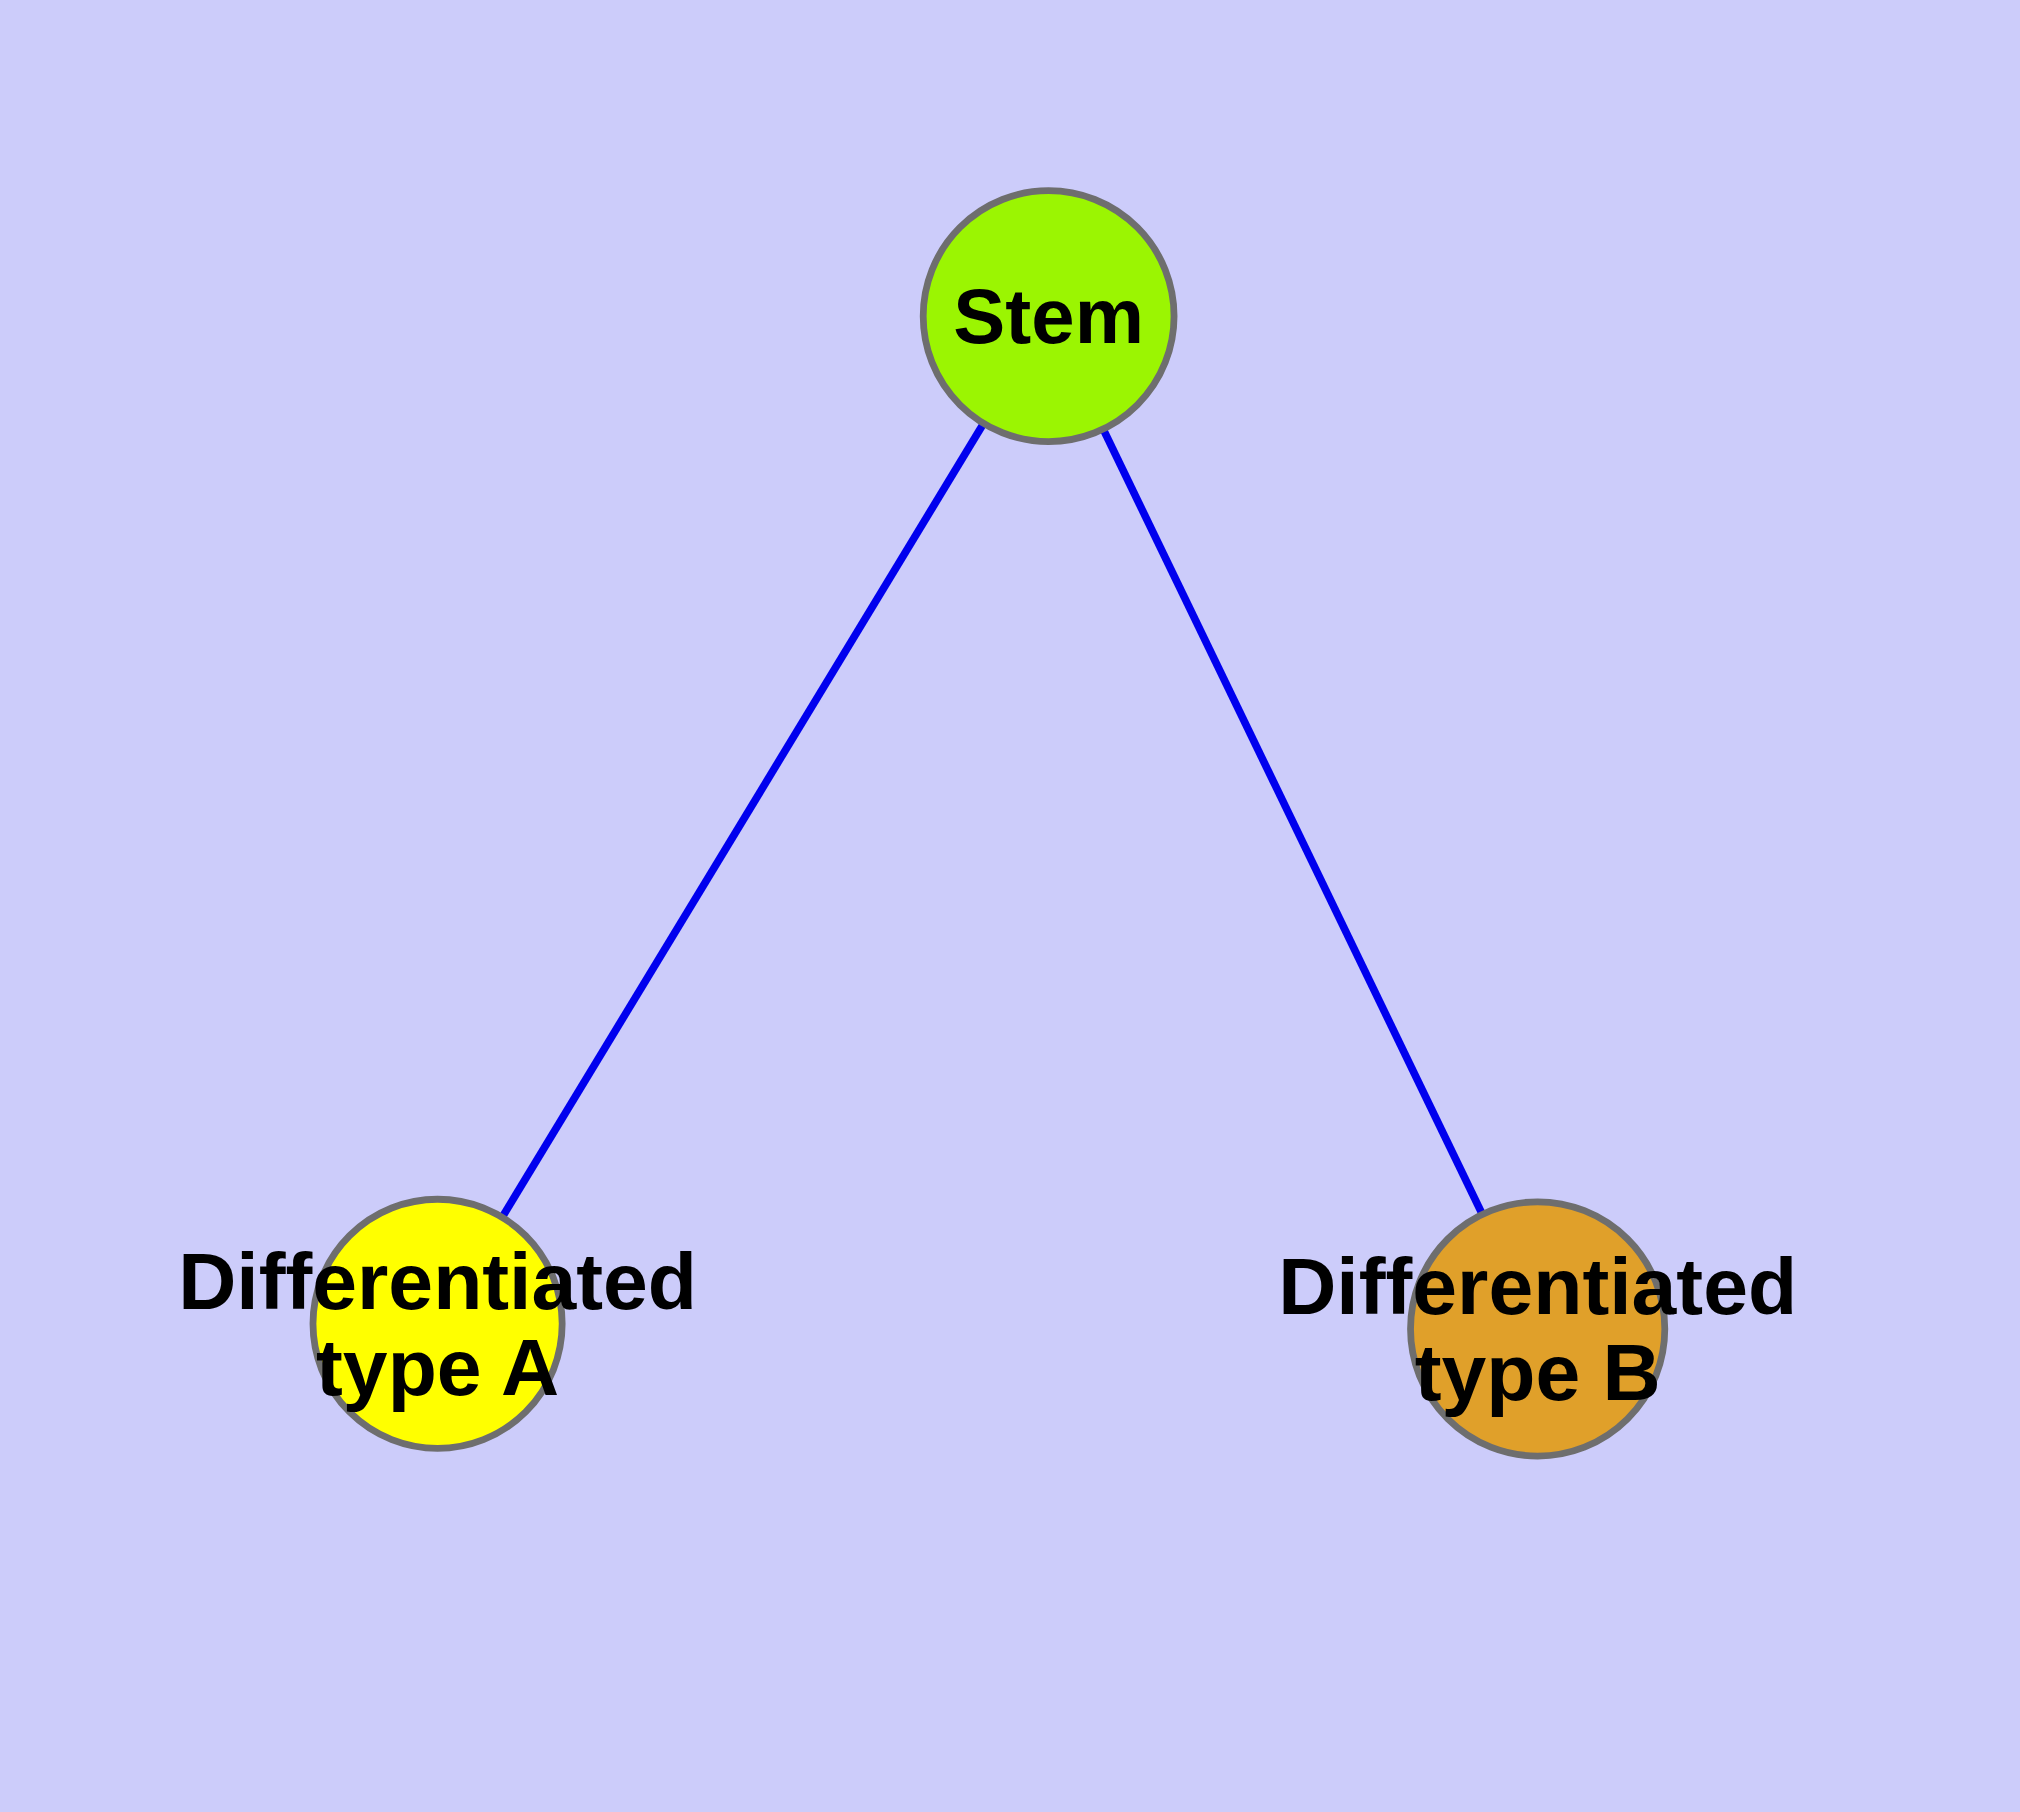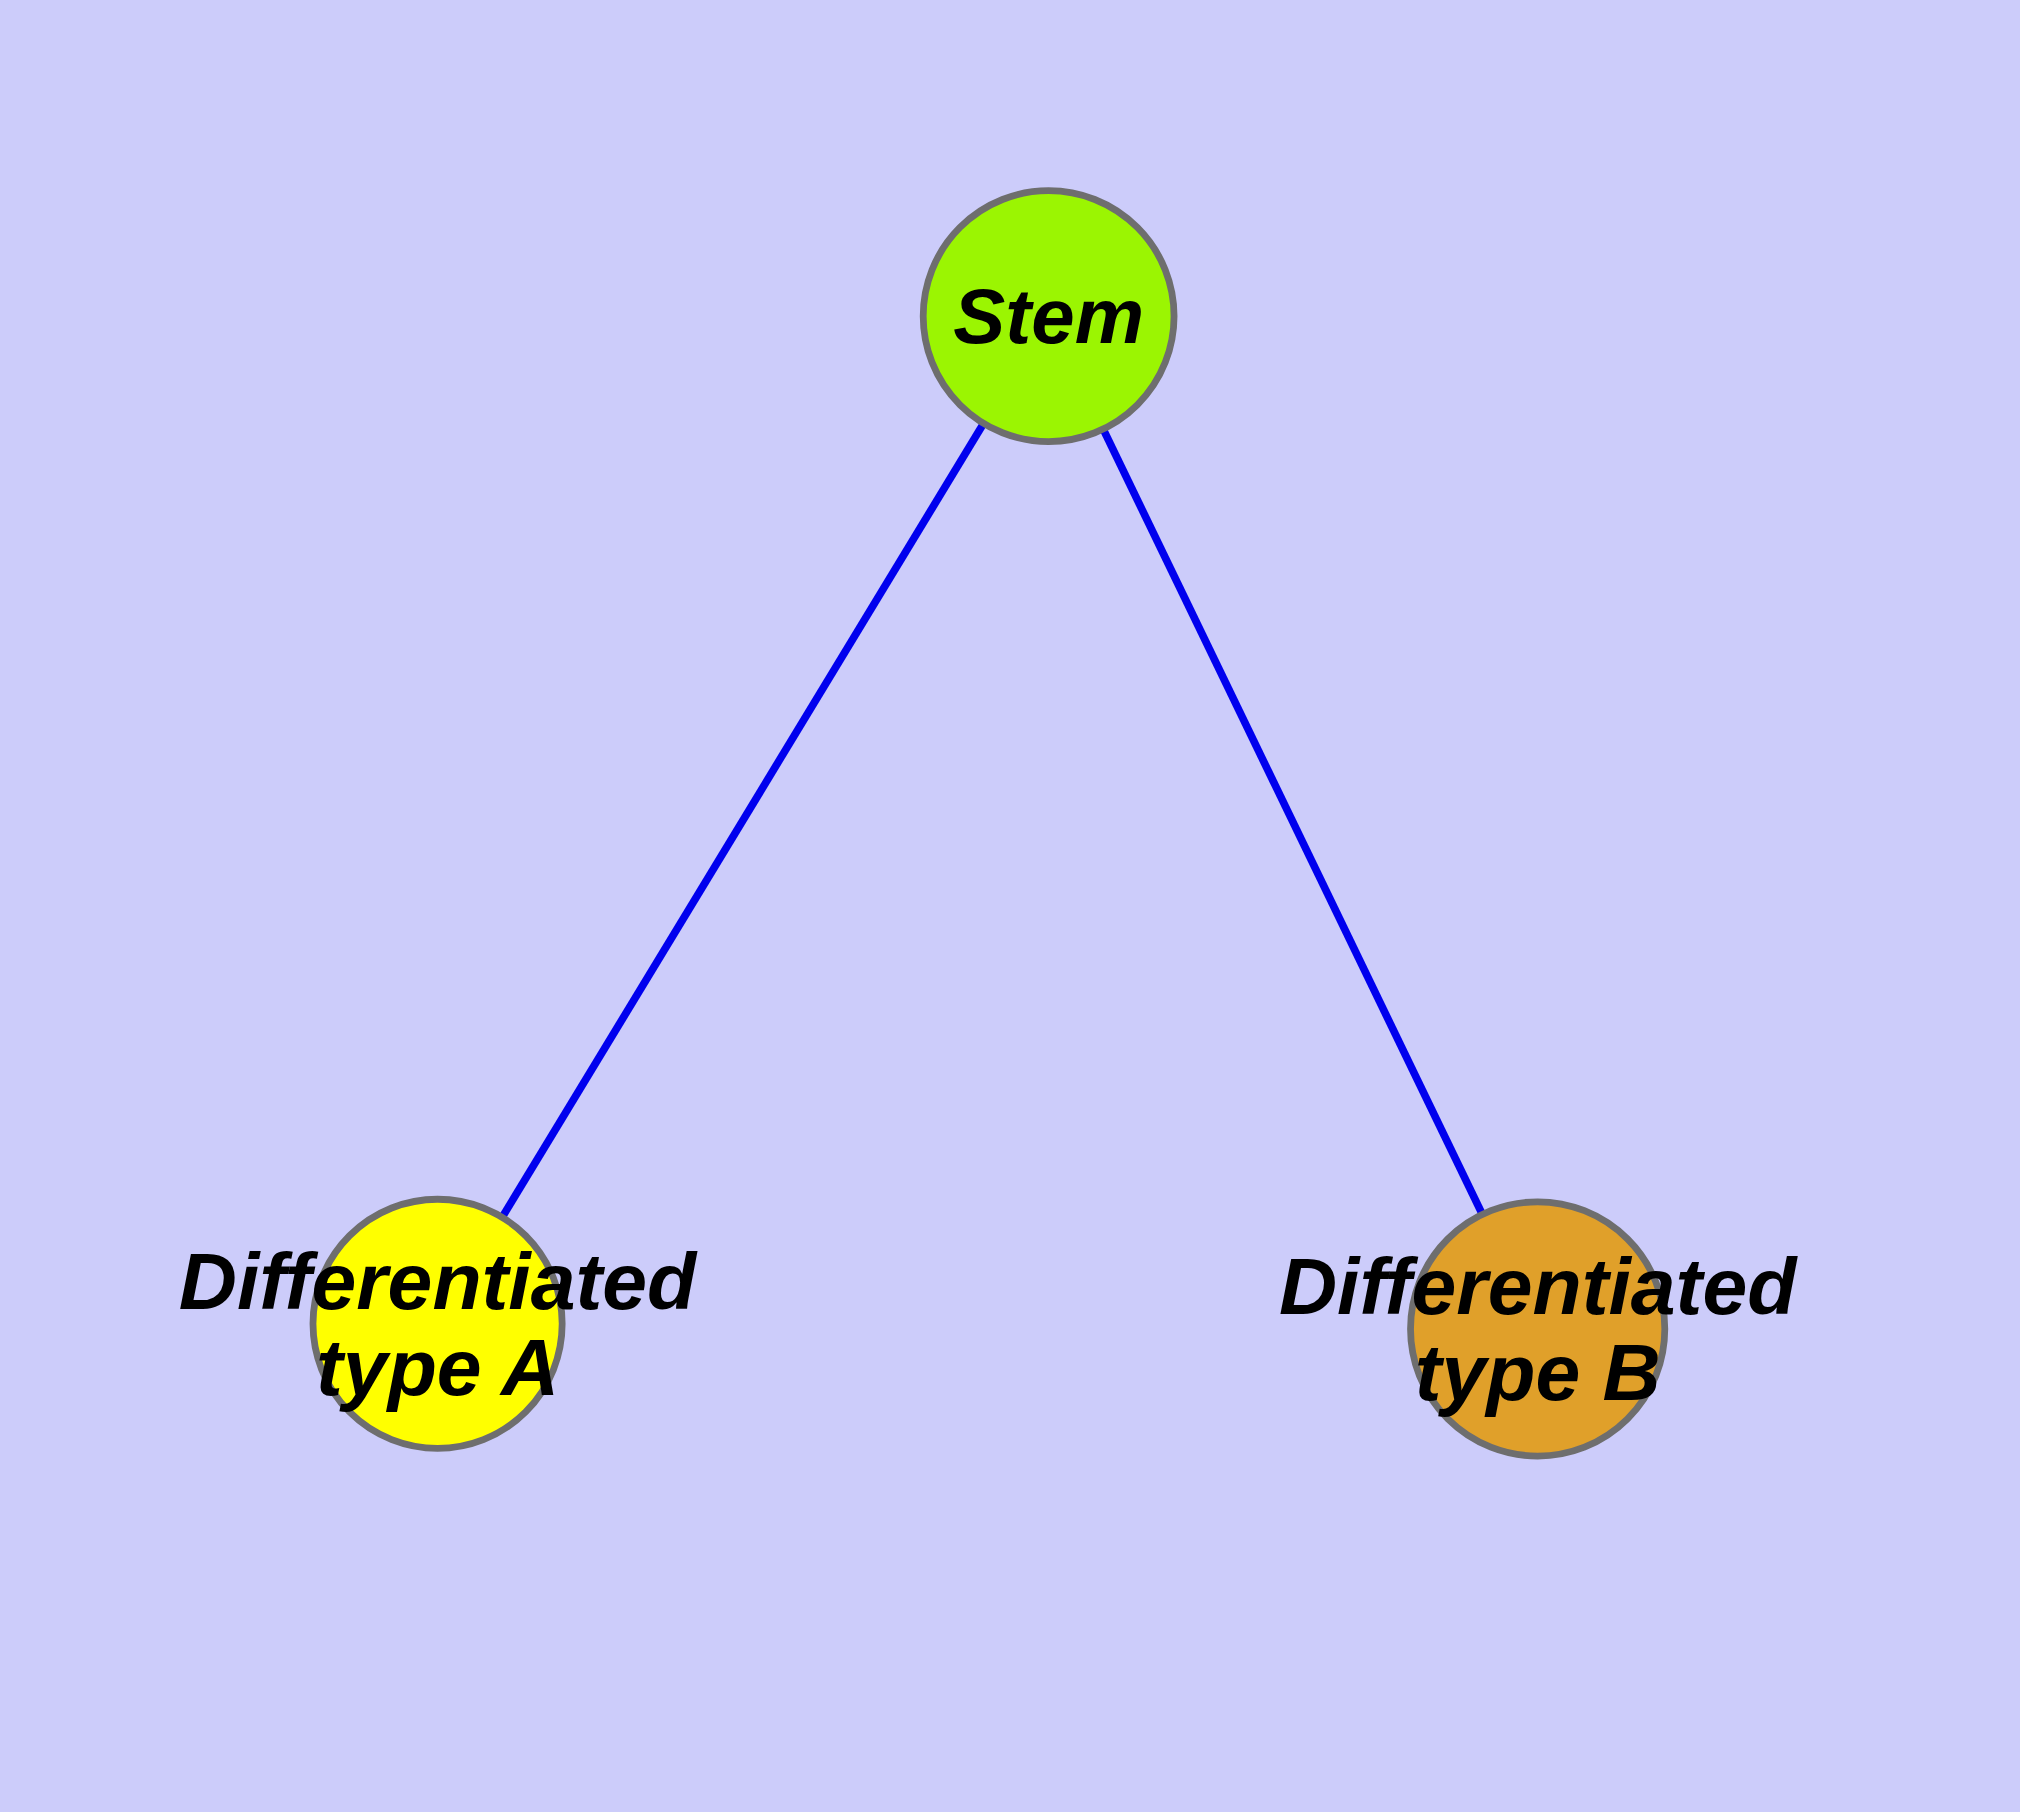--- a/index.html
+++ b/index.html
@@ -6,21 +6,20 @@
     margin: 0;
     padding: 0;
     background: #ccccfa;
   }
   #stage {
     position: relative;
     width: 2021px;
     height: 1812px;
     overflow: hidden;
     font-family: "Liberation Sans", "DejaVu Sans", sans-serif;
-    font-style: italic;
   }
   #canvas {
     position: absolute;
     top: 0;
     left: 0;
     width: 2021px;
     height: 1812px;
     display: block;
   }
   .node-label {

